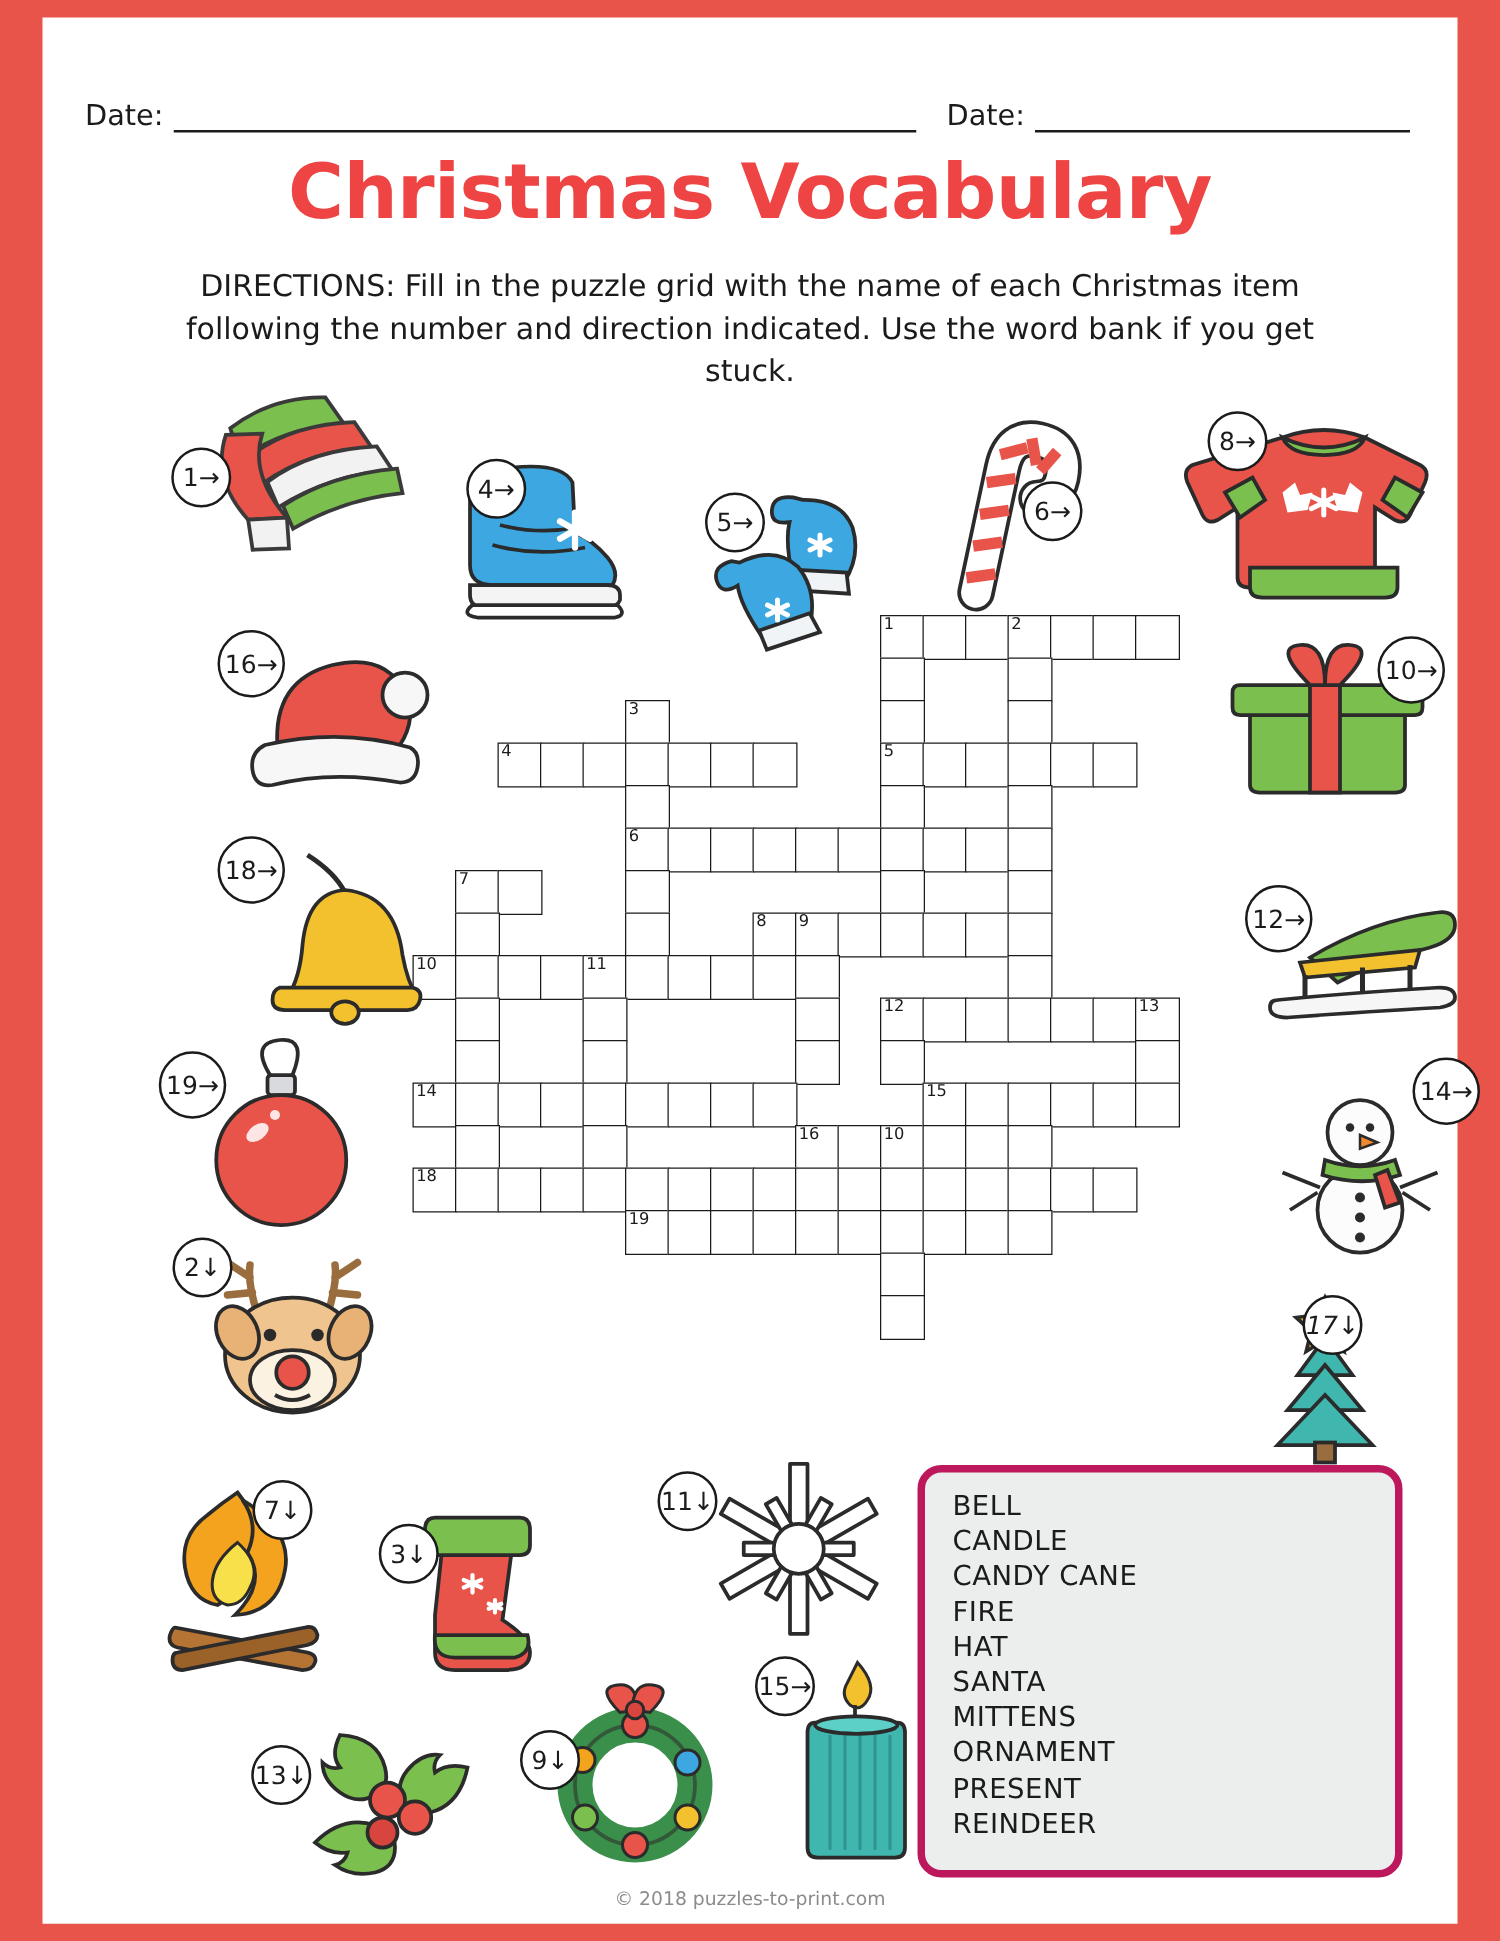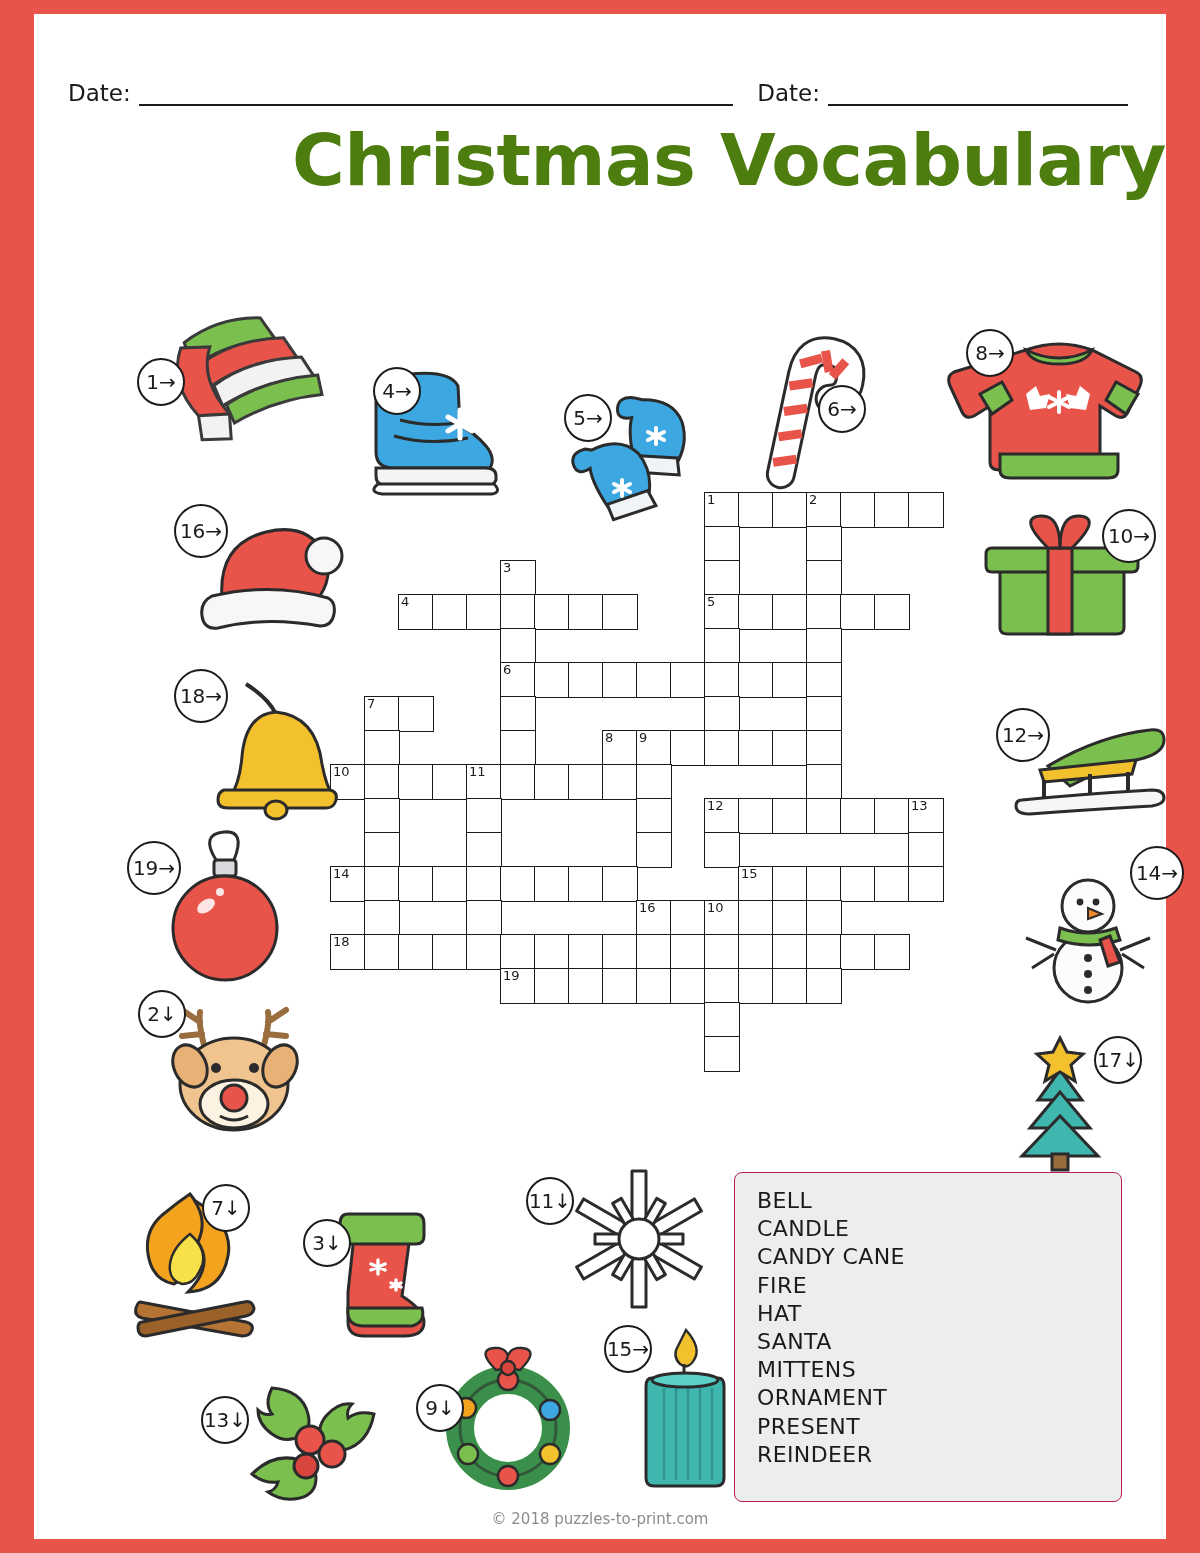--- a/index.html
+++ b/index.html
@@ -48,23 +48,23 @@
     margin-right: 24px;
   }
   .namerow .rule.date { flex: 0 0 300px; margin-right: 0; }
 
   
   .title {
     position: absolute;
     left: 0;
     top: 104px;
     width: 1132px;
-    text-align: right;
-    color: #4d7c0f;
-    font-size: 72px;
+    text-align: center;
+    color: #ef4444;
+    font-size: 61px;
     font-weight: bold;
     letter-spacing: -0.5px;
     font-family: "DejaVu Sans", sans-serif;
   }
 
   .directions {
     position: absolute;
     left: 76px;
     top: 198px;
     width: 980px;
@@ -127,22 +127,22 @@
   }
 
   
   .wordbank {
     position: absolute;
     left: 700px;
     top: 1158px;
     width: 388px;
     height: 330px;
     background: #eceded;
-    border: 1px solid #be185d;
-    border-radius: 8px;
+    border: 6px solid #be185d;
+    border-radius: 19px;
     box-sizing: border-box;
     padding: 14px 20px 10px 22px;
     z-index: 5;
   }
   .wb-cols {
     display: flex;
     gap: 18px;
     font-size: 22px;
     letter-spacing: 0.4px;
     color: #1b1b1b;
@@ -171,20 +171,21 @@
 
     <div class="namerow">
       <span class="lbl">Date:</span>
       <span class="rule"></span>
       <span class="lbl">Date:</span>
       <span class="rule date"></span>
     </div>
 
     <div class="title">Christmas Vocabulary</div>
 
+    <div class="directions">DIRECTIONS: Fill in the puzzle grid with the name of each Christmas item following the number and direction indicated.  Use the word bank if you get stuck.</div>
 
     <div class="pic" style="left:120px;top:292px;">
       <svg width="180" height="150" viewBox="0 0 180 150">
         <g transform="rotate(-18 90 75)">
           <path d="M45 20 q40 -14 80 0 l8 26 q-44 -14 -88 0 z" fill="#7bbf4e" stroke="#3a3a3a" stroke-width="3"></path>
           <path d="M53 46 q40 -14 88 0 l7 24 q-46 -14 -92 0 z" fill="#e8534a" stroke="#3a3a3a" stroke-width="3"></path>
           <path d="M60 70 q42 -14 92 0 l6 22 q-48 -12 -96 0 z" fill="#f2f2f2" stroke="#3a3a3a" stroke-width="3"></path>
           <path d="M66 92 q44 -12 96 0 l-2 20 q-46 -10 -92 0 z" fill="#7bbf4e" stroke="#3a3a3a" stroke-width="3"></path>
           <path d="M40 24 q-22 30 -4 70 l30 8 q-18 -42 2 -70z" fill="#e8534a" stroke="#3a3a3a" stroke-width="3"></path>
           <path d="M36 94 l30 8 l-6 24 l-28 -8z" fill="#f2f2f2" stroke="#3a3a3a" stroke-width="3"></path>
@@ -351,21 +352,21 @@
 
     <div class="pic" style="left:968px;top:1022px;">
       <svg width="120" height="140" viewBox="0 0 120 140">
         <path d="M58 34 l-22 30 l44 0z" fill="#3fb6ae" stroke="#2b2b2b" stroke-width="3"></path>
         <path d="M58 56 l-30 36 l60 0z" fill="#3fb6ae" stroke="#2b2b2b" stroke-width="3"></path>
         <path d="M58 80 l-38 40 l76 0z" fill="#3fb6ae" stroke="#2b2b2b" stroke-width="3"></path>
         <rect x="50" y="118" width="16" height="16" fill="#9a6d3e" stroke="#2b2b2b" stroke-width="3"></rect>
         <path d="M58 2 l7 14 l16 2 l-12 11 l4 16 l-15 -9 l-15 9 l4 -16 l-12 -11 l16 -2z" fill="#f4c12e" stroke="#2b2b2b" stroke-width="3"></path>
       </svg>
     </div>
-    <div class="bubble w48" style="left:1060px;top:1022px;">17↓</div>
+    <div class="bubble w48" style="left:1008px;top:1022px;font-style:italic;">17↓</div>
 
     <div class="pic" style="left:94px;top:1176px;">
       <svg width="130" height="150" viewBox="0 0 130 150">
         <path d="M62 4 q22 28 12 46 q-8 14 -22 10 q10 26 -6 34 q-22 -4 -26 -30 q-4 -26 18 -42 q12 -10 24 -18z" fill="#f4a31e" stroke="#2b2b2b" stroke-width="3"></path>
         <path d="M66 10 q40 24 34 56 q-6 34 -40 36 q26 -26 10 -50 q10 -22 -4 -42z" fill="#f4a31e" stroke="#2b2b2b" stroke-width="3"></path>
         <path d="M62 44 q20 18 10 36 q-6 14 -18 14 q-14 -4 -12 -20 q2 -16 20 -30z" fill="#f7e04a" stroke="#2b2b2b" stroke-width="2.4"></path>
         <path d="M12 112 l106 20 q8 2 6 8 q-2 6 -10 6 l-100 -18 q-8 -2 -6 -10 q2 -6 4 -6z" fill="#b57434" stroke="#2b2b2b" stroke-width="3"></path>
         <path d="M14 132 l102 -20 q8 -2 10 6 q0 6 -8 8 l-100 20 q-8 0 -8 -8 q0 -6 4 -6z" fill="#9a6129" stroke="#2b2b2b" stroke-width="3"></path>
       </svg>
     </div>

